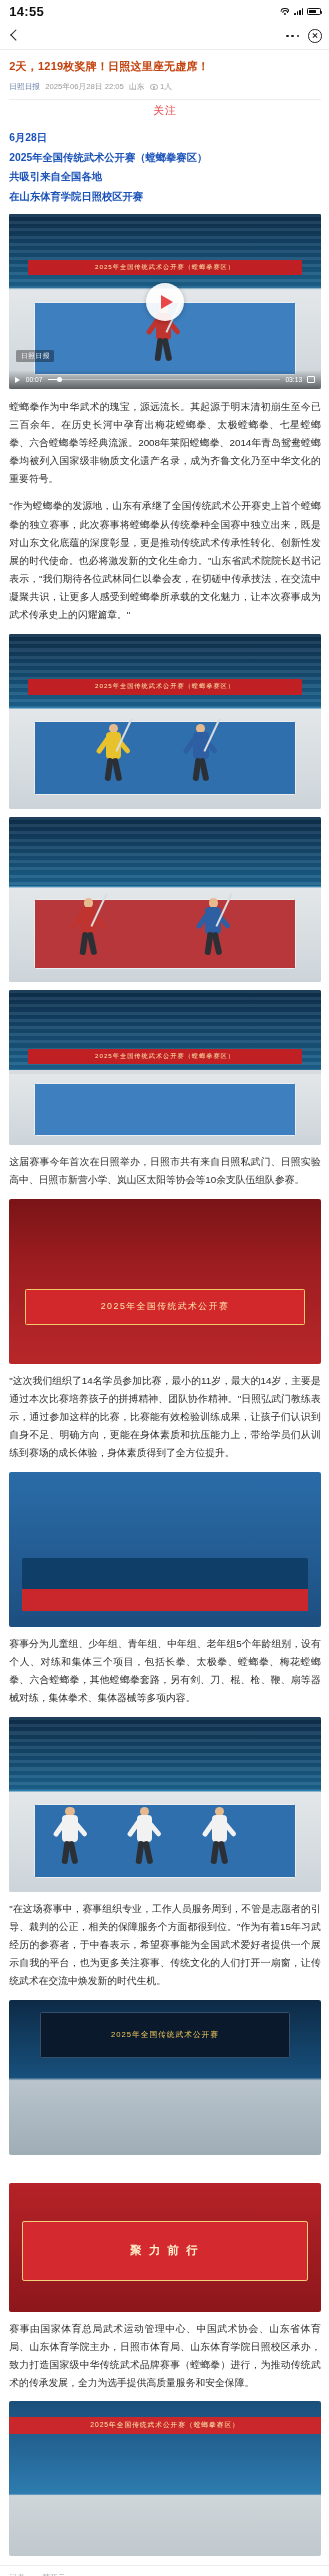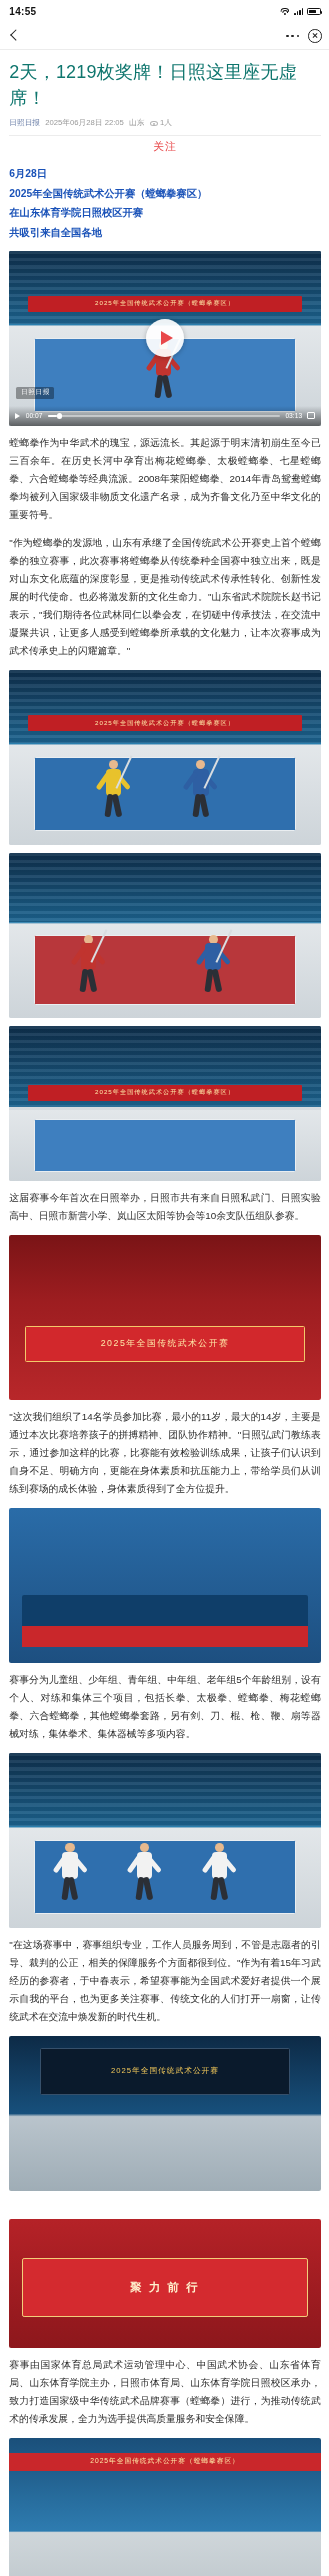--- a/index.html
+++ b/index.html
@@ -14,21 +14,21 @@
     position: relative;
     background: #fff;
   }
   
   .statusbar {
     height: 23px;
     display: flex;
     align-items: center;
     justify-content: space-between;
     padding: 0 9.3px;
-    font-size: 10px;
+    font-size: 13px;
     color: #111;
     background: #fff;
     text-align: center;
   }
   .sb-left { font-weight: 600; letter-spacing: 0.3px; }
   .sb-right { display: flex; align-items: center; gap: 4.1px; }
   .sb-icon { display: inline-block; }
   .wifi-ico { width: 10.3px; height: 7.7px; position: relative; }
   .wifi-ico i {
     position:absolute; left:50%; transform:translateX(-50%);
@@ -79,24 +79,24 @@
   .circle-x::before{transform:rotate(45deg)}
   .circle-x::after{transform:rotate(-45deg)}
 
   .divider { height:0.5px; background:#ececec; }
 
   
   .article {
     padding: 5.2px 9.3px 0 9.3px;
   }
   .headline {
-    font-size: 18px;
+    font-size: 11px;
     line-height: 1.45;
-    font-weight: 400;
-    color: #0f766e;
+    font-weight: 700;
+    color: #c2410c;
     margin: 4.1px 0 7.2px 0;
     letter-spacing: 0.2px;
   }
   .meta {
     display:flex; align-items:center; flex-wrap:wrap;
     font-size: 7.7px; color:#9a9a9a; gap: 5.2px;
     margin-bottom: 7.2px;
   }
   .meta .src { color:#6b7fa8; }
   .meta .reader { display:flex; align-items:center; gap:2.1px; }
@@ -330,22 +330,22 @@
 
     <div class="divider"></div>
 
     <div class="follow-row">
       <button class="follow-btn">关注</button>
     </div>
 
     <div class="lead-center">
       <span class="big">6月28日</span>
       <span class="big">2025年全国传统武术公开赛（螳螂拳赛区）</span>
+      <span class="big">共吸引来自全国各地</span>
       <span class="big">在山东体育学院日照校区开赛</span>
-      <span class="big">共吸引来自全国各地</span>
     </div>
 
     <div class="media">
       <div class="video-wrap">
         <div class="video-stage scene gym">
           <div class="stands"></div>
           <div class="banner">2025年全国传统武术公开赛（螳螂拳赛区）</div>
           <div class="floor"></div>
           <div class="mat"></div>
           <div class="athlete red">

